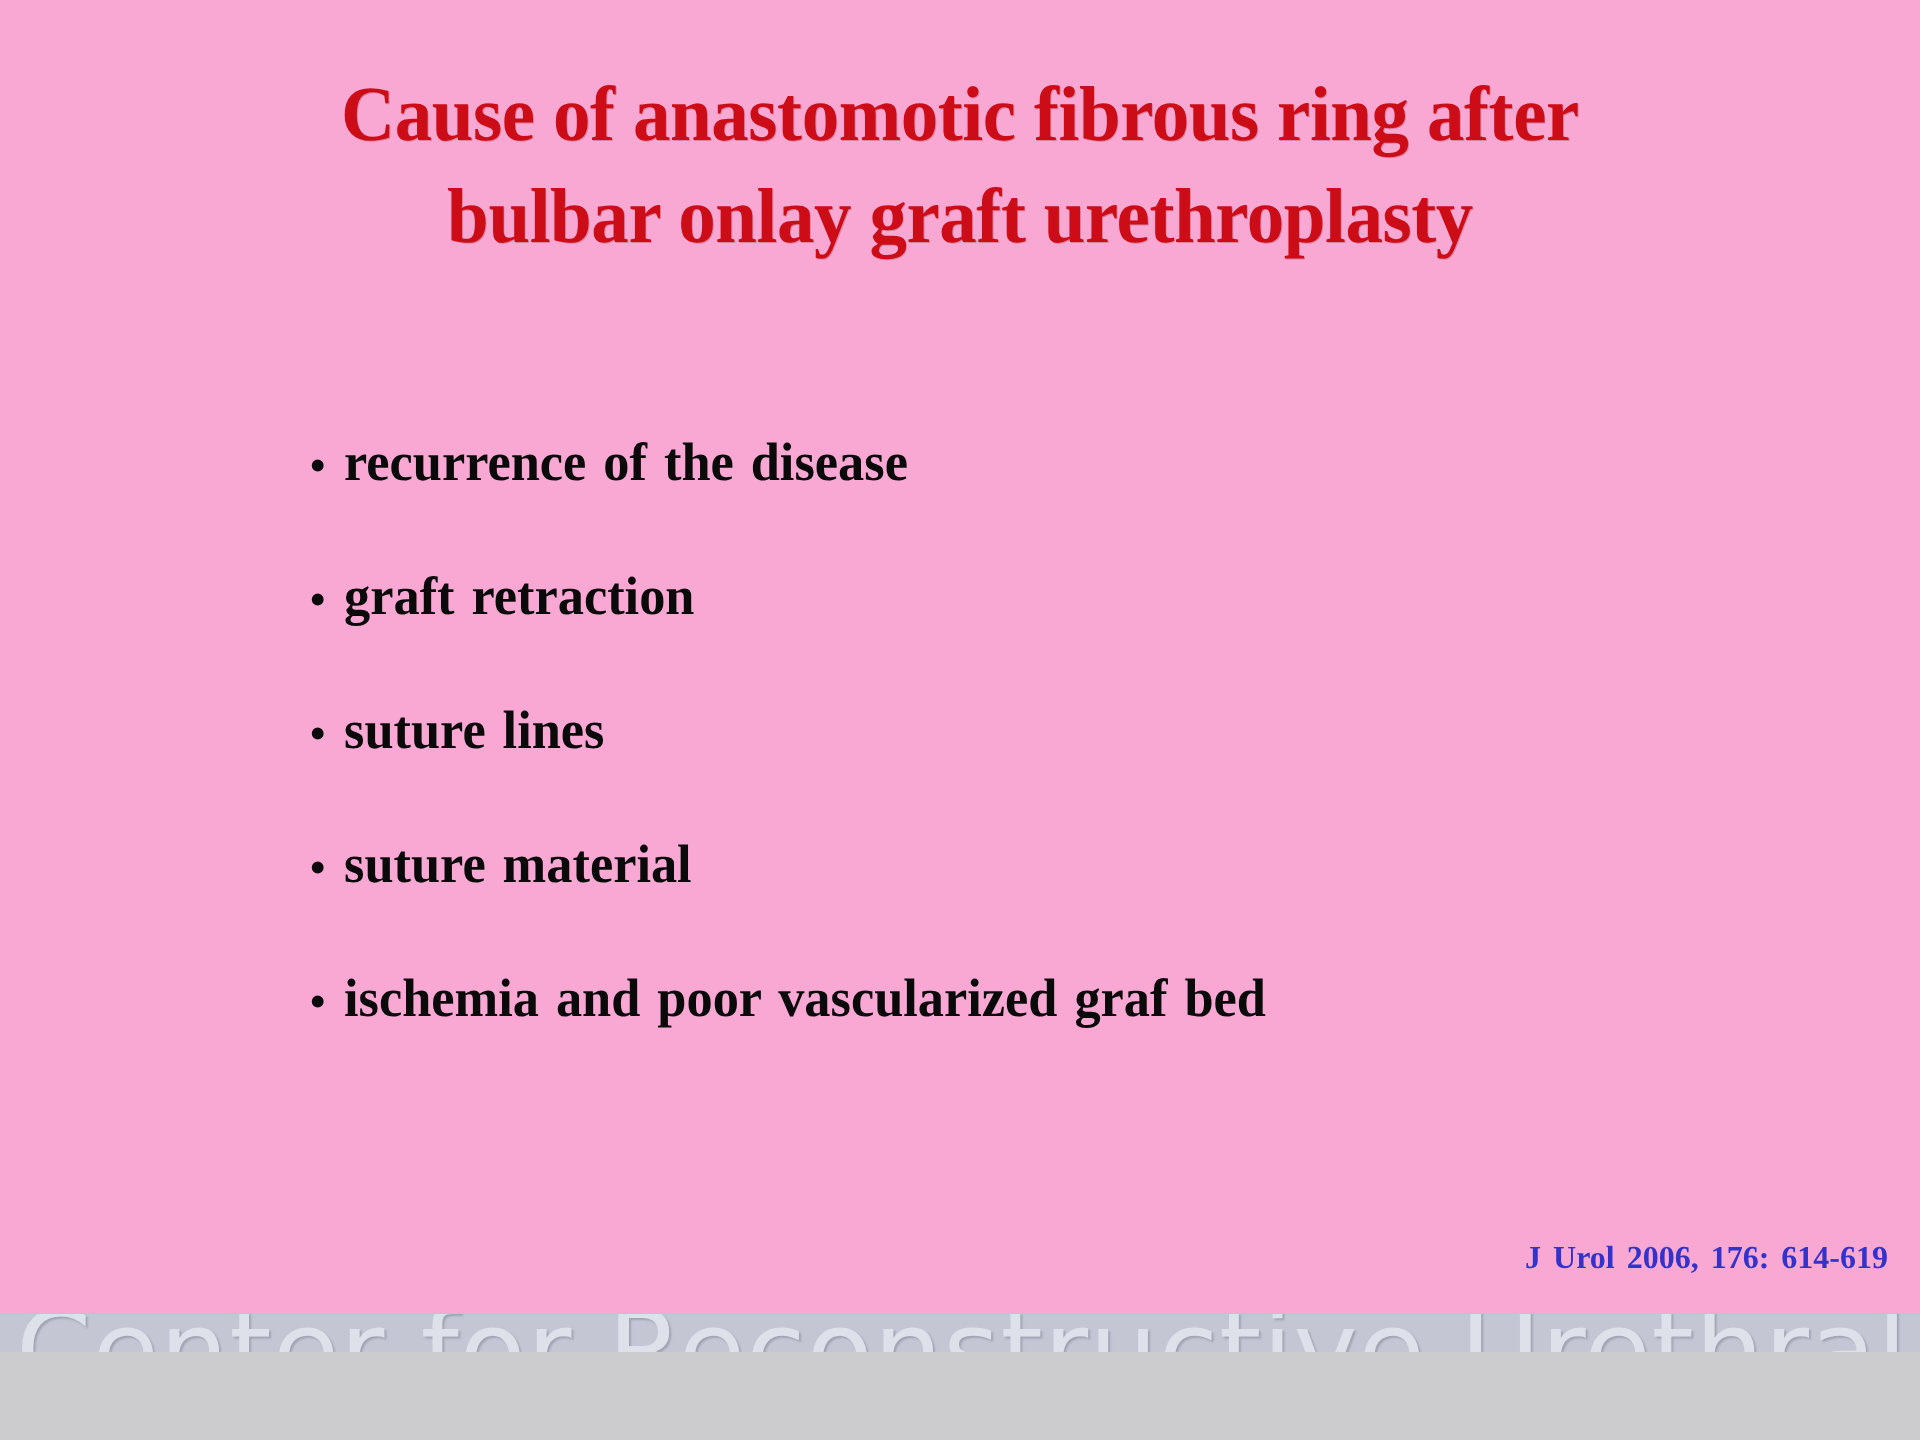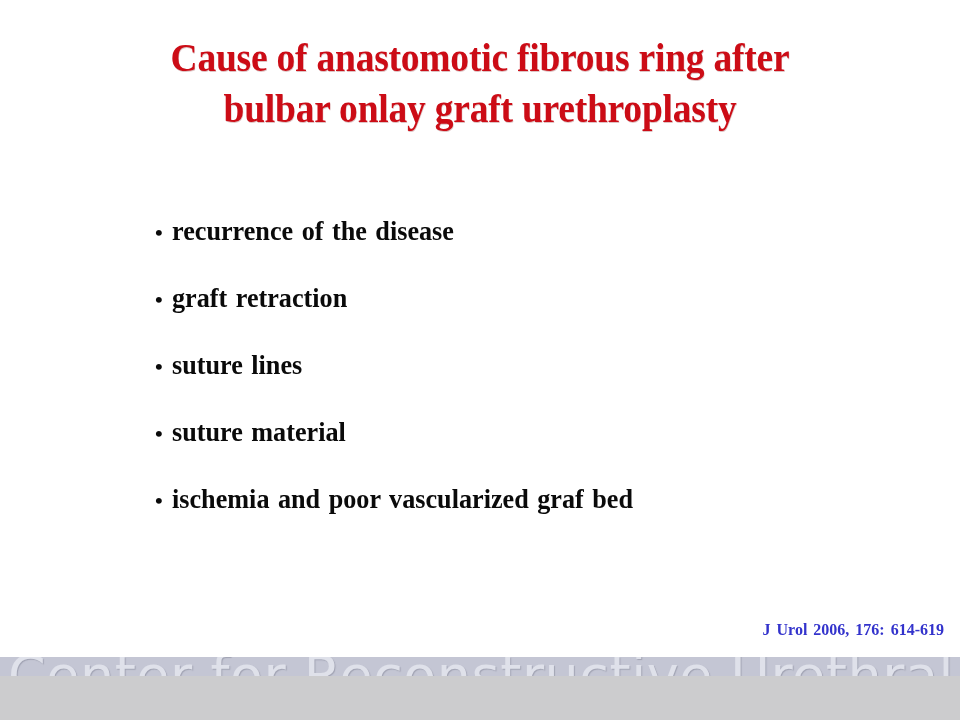--- a/index.html
+++ b/index.html
@@ -11,21 +11,21 @@
     height: 720px;
     background: #ccccce;
     font-family: "Liberation Serif", serif;
     overflow: hidden;
   }
 
   .slide {
     position: relative;
     width: 960px;
     height: 676px;
-    background: #ffffff;
+    background: #f9a8d4;
     overflow: hidden;
   }
 
   
   .title {
     position: absolute;
     left: 0;
     top: 32px;
     width: 960px;
     text-align: center;

